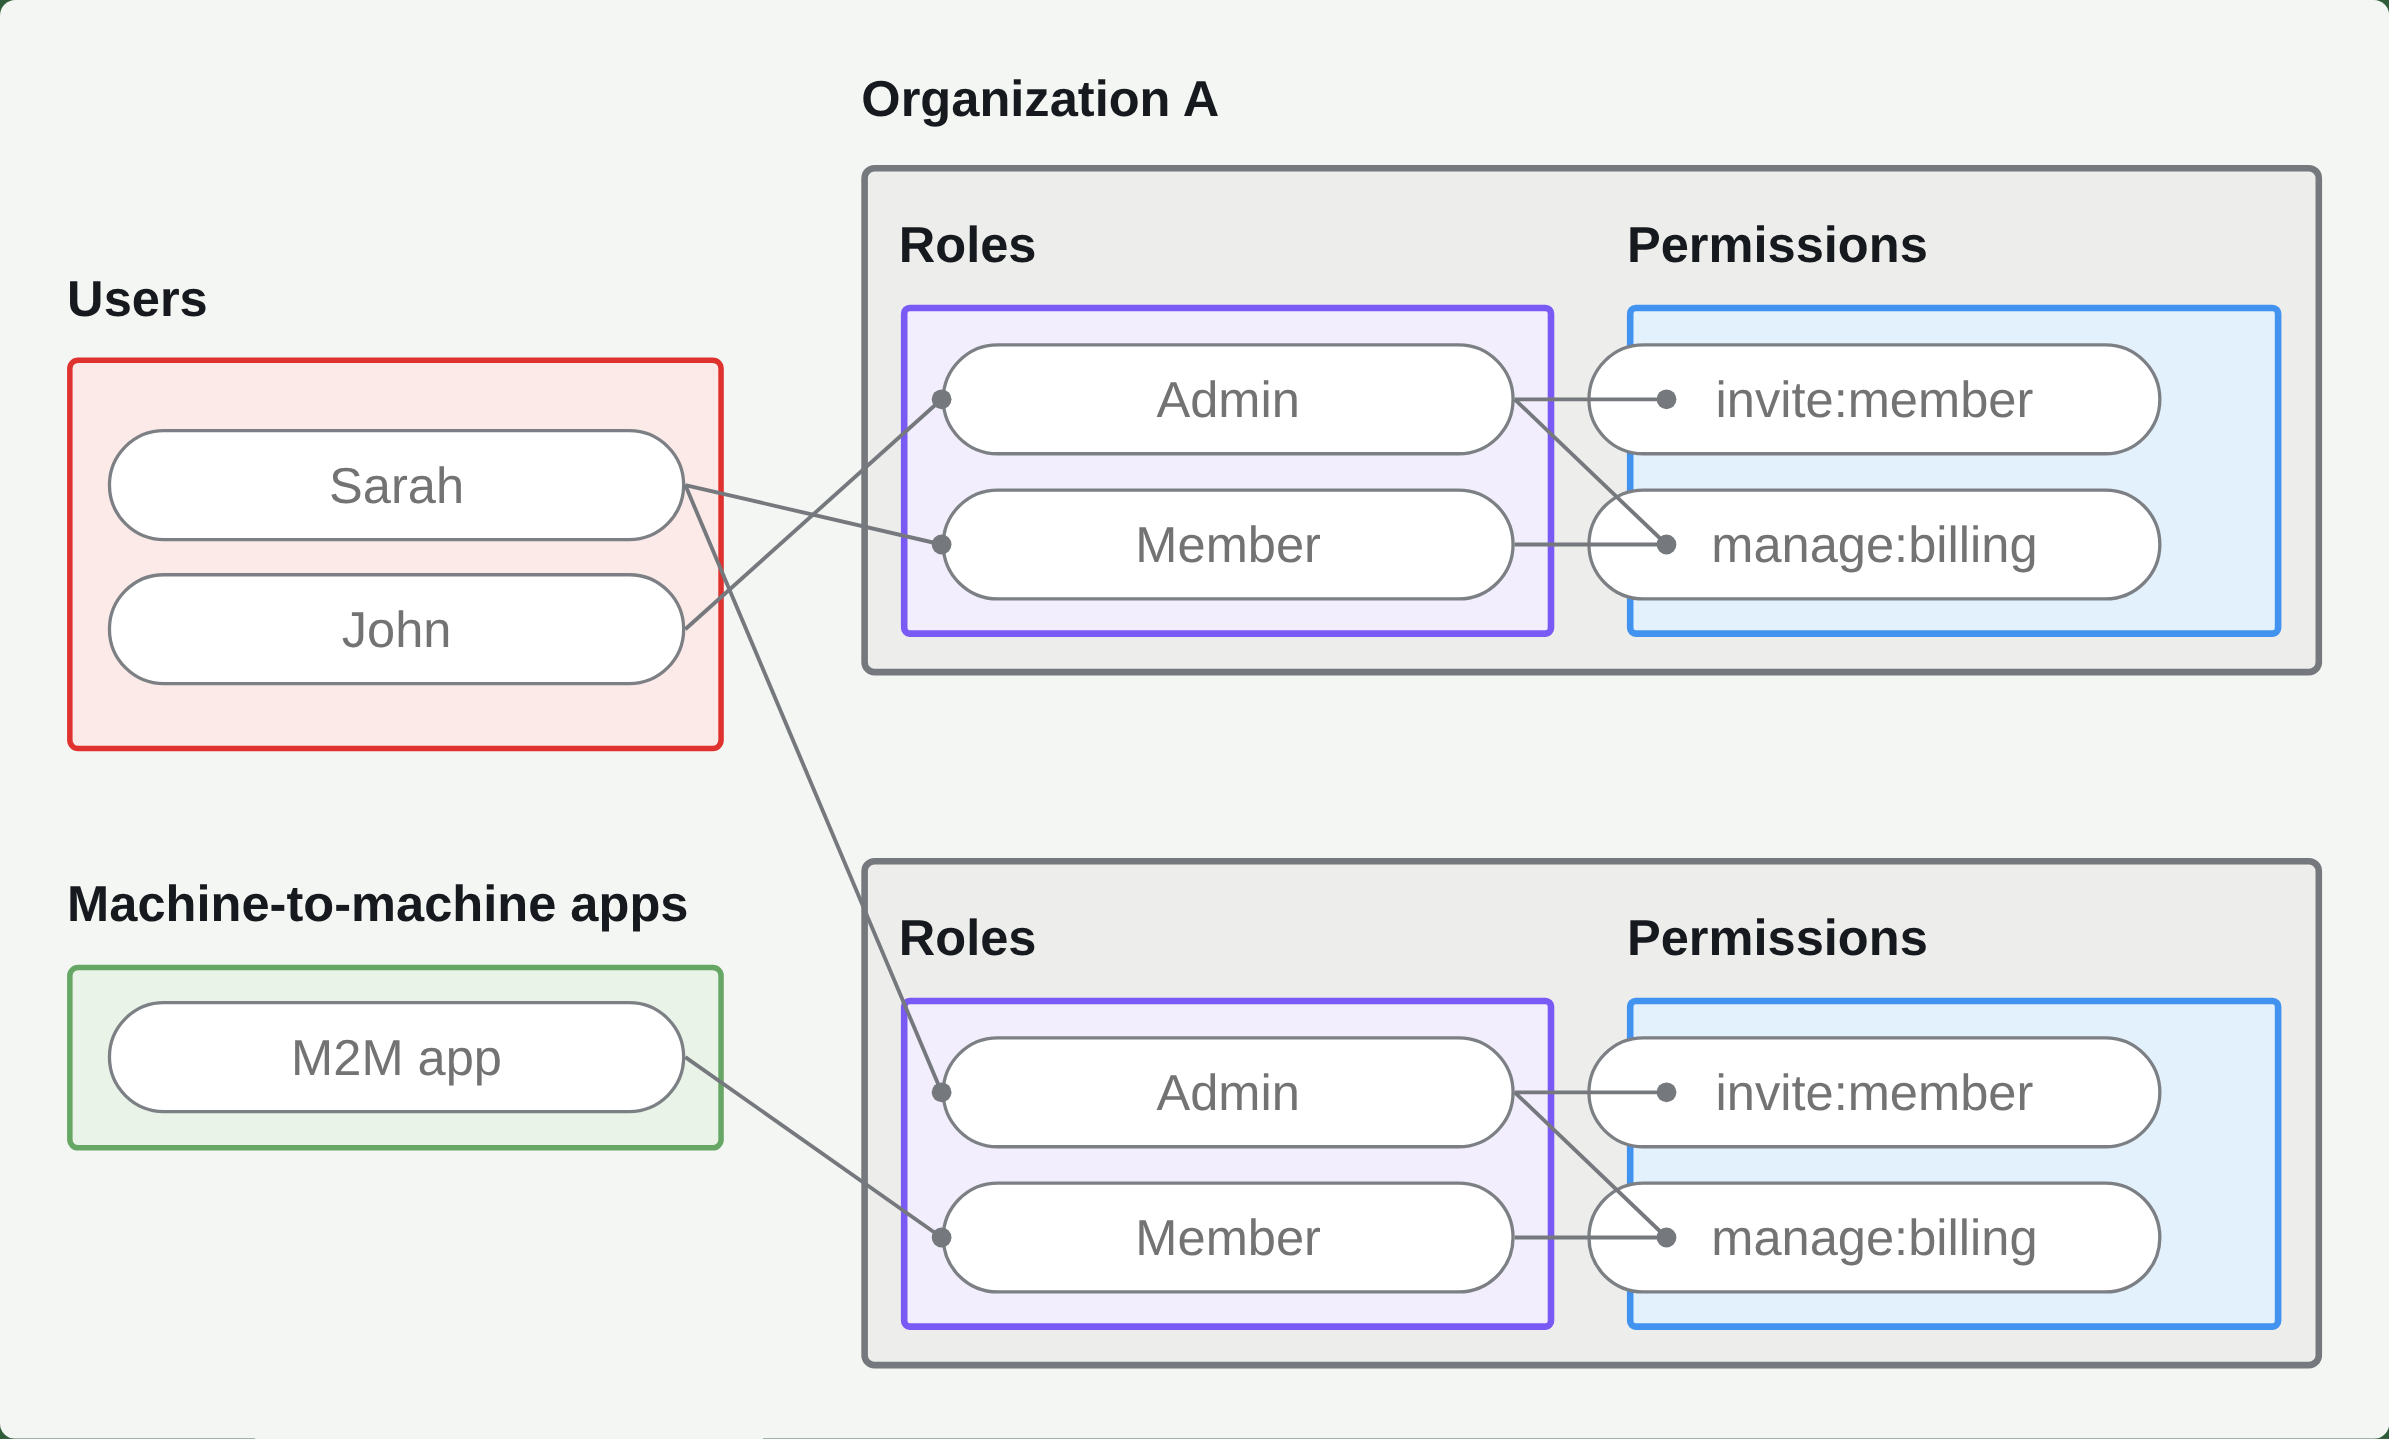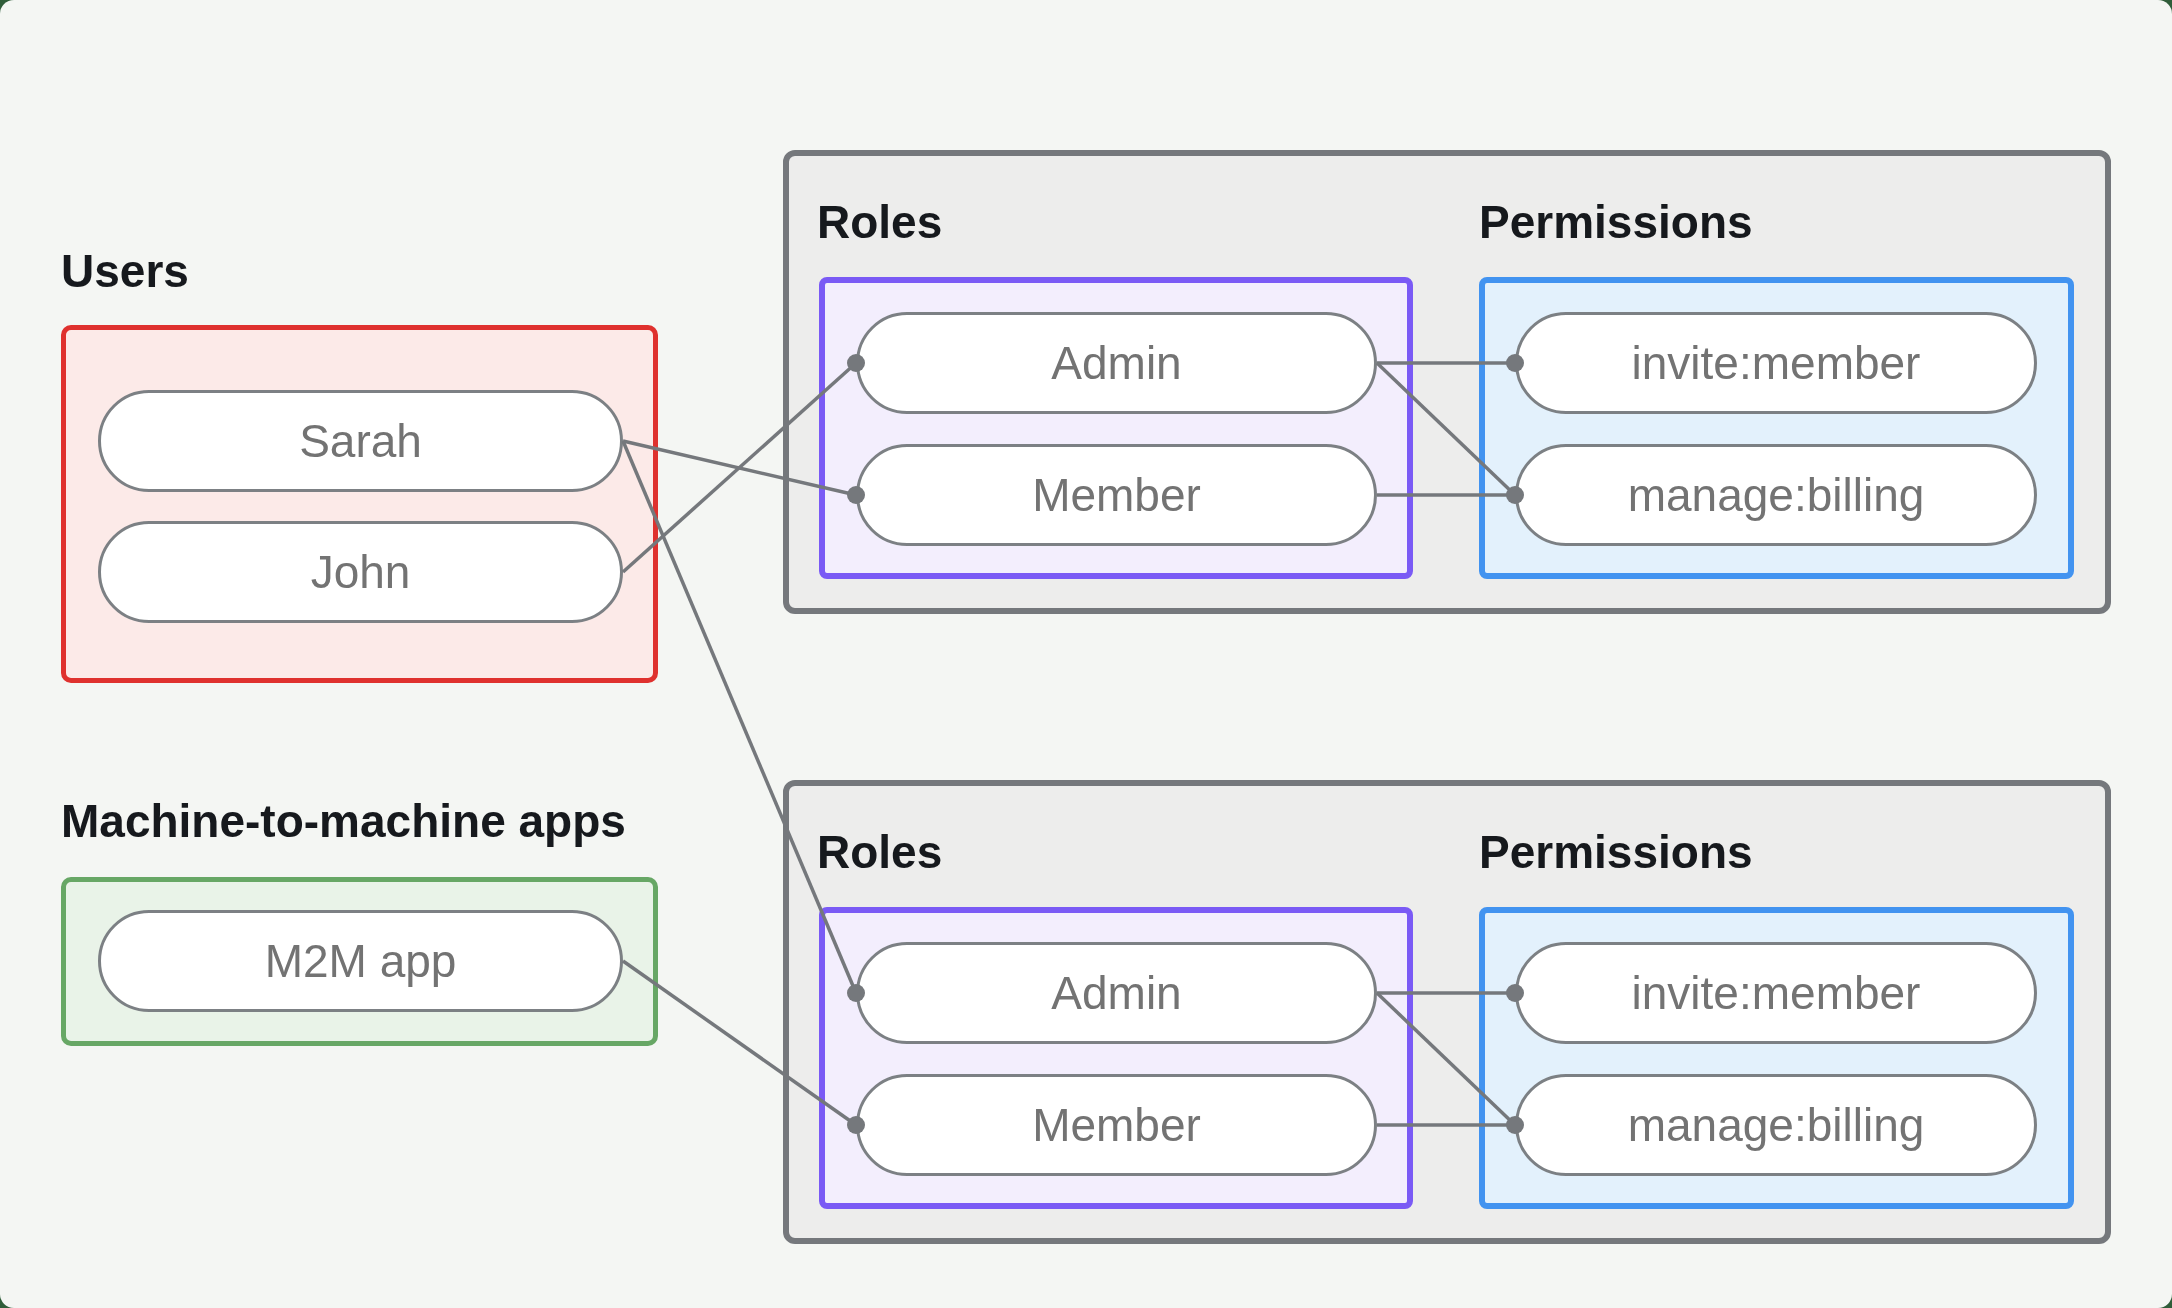--- a/index.html
+++ b/index.html
@@ -30,21 +30,21 @@
   .row-b{top:907px;}
   .pill{
     position:absolute;box-sizing:border-box;
     height:102px;border-radius:60px;
     background:#ffffff;border:3px solid #7c8084;
     display:flex;align-items:center;justify-content:center;
     font-size:46px;color:#737373;white-space:nowrap;
   }
   .pill-user{left:98px;width:525px;}
   .pill-role{left:856px;width:521px;}
-  .pill-perm{left:1515px;width:522px;}
+  .pill-perm{left:1443px;width:522px;}
   .overlay{position:absolute;left:0;top:0;width:2172px;height:1308px;pointer-events:none;}
 </style>
 </head>
 <body>
 
 <div class="canvas">
 
   <div class="section-label" style="left:61px;top:244px;">Users</div>
   <div class="box users-box"></div>
   <div class="pill pill-user" style="top:390px;">
@@ -53,20 +53,21 @@
   <div class="pill pill-user" style="top:521px;">
     <span>John</span>
   </div>
 
   <div class="section-label" style="left:61px;top:794px;">Machine-to-machine apps</div>
   <div class="box m2m-box"></div>
   <div class="pill pill-user" style="top:910px;">
     <span>M2M app</span>
   </div>
 
+  <div class="section-label" style="left:783px;top:62px;">Organization A</div>
   <div class="box org-box org-a"></div>
   <div class="section-label" style="left:817px;top:195px;">Roles</div>
   <div class="section-label" style="left:1479px;top:195px;">Permissions</div>
   <div class="box roles-box row-a"></div>
   <div class="box perms-box row-a"></div>
   <div class="pill pill-role" style="top:312px;">
     <span>Admin</span>
   </div>
   <div class="pill pill-role" style="top:444px;">
     <span>Member</span>

